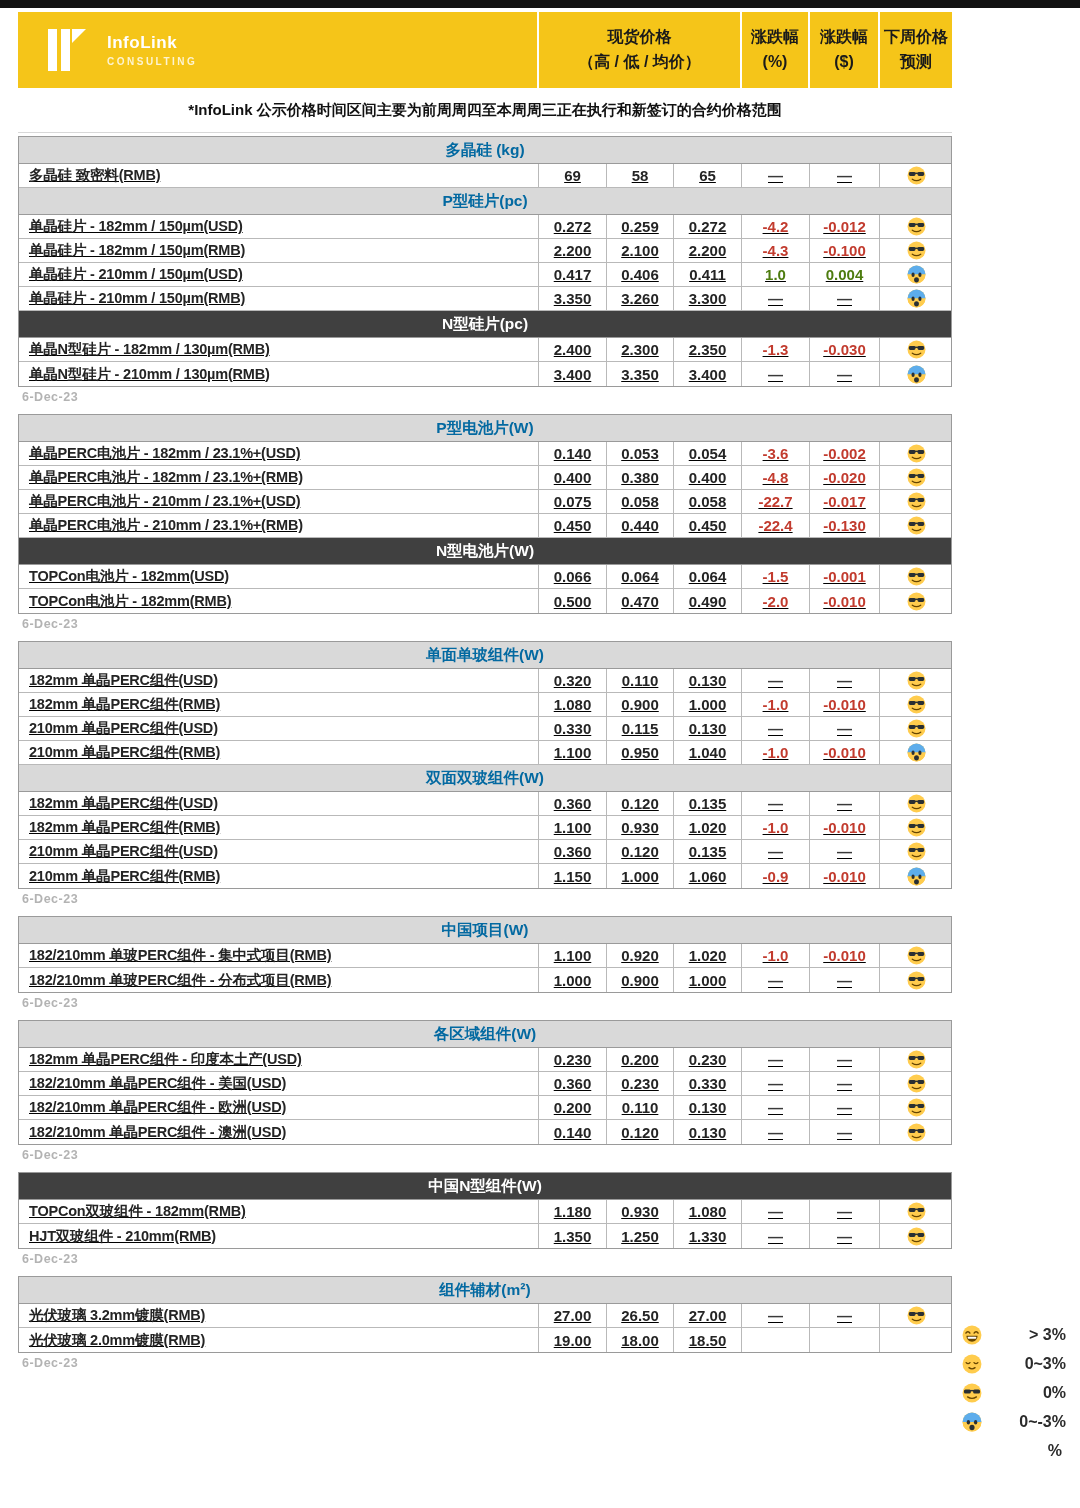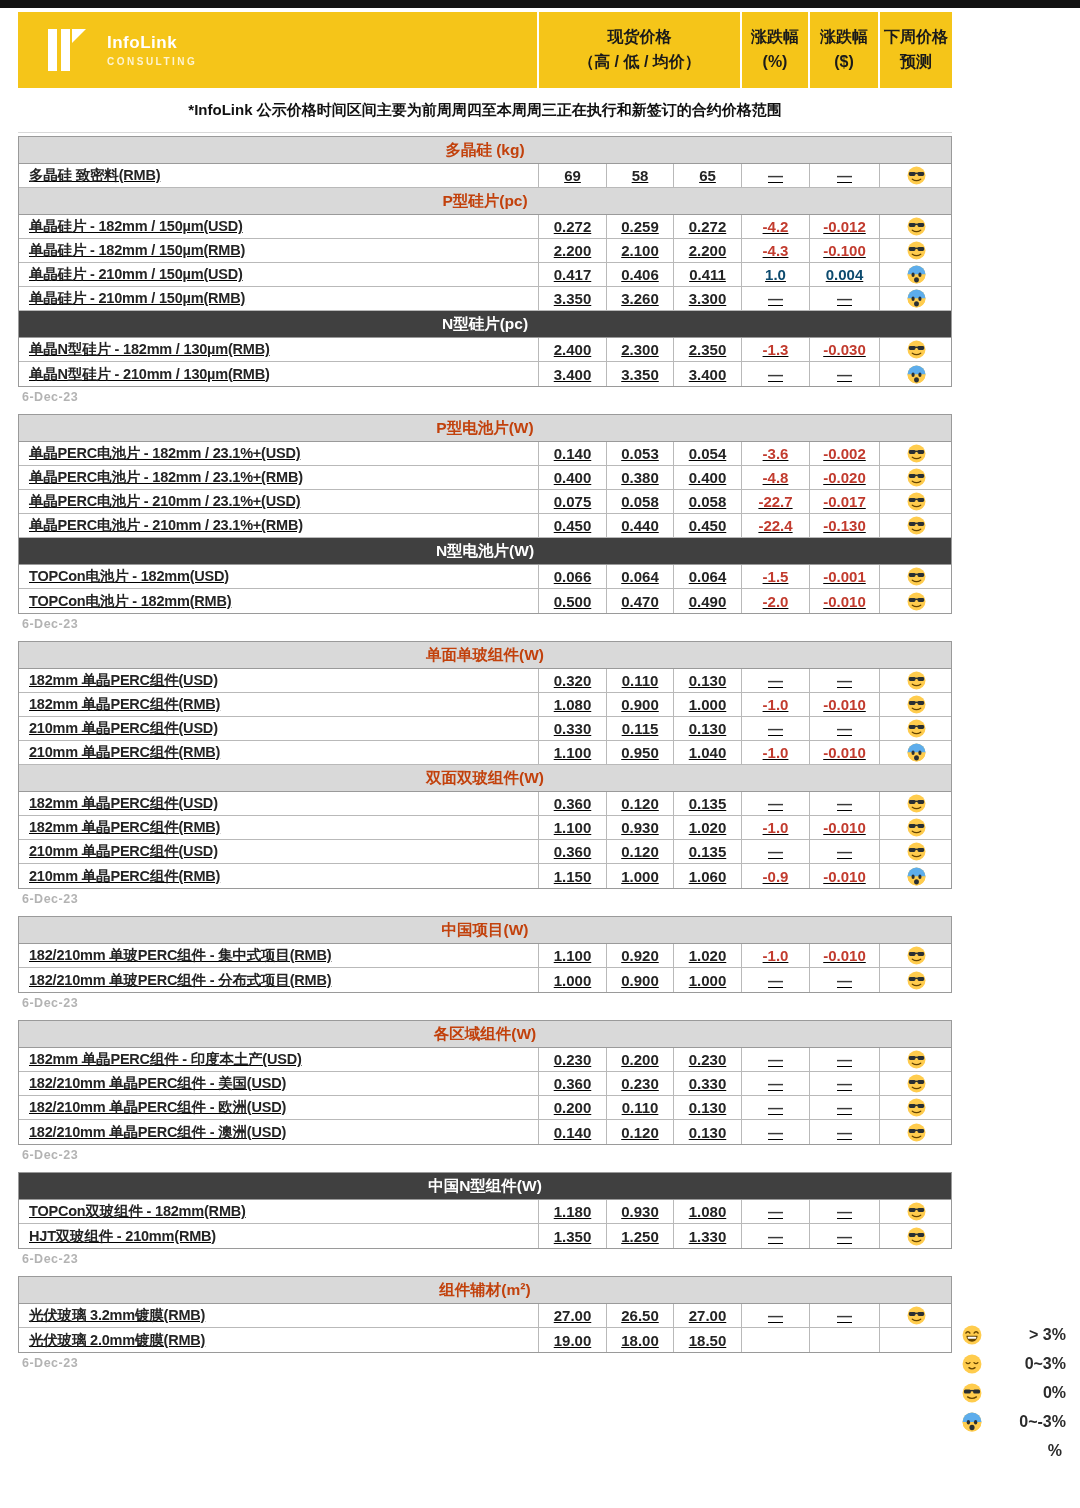--- a/index.html
+++ b/index.html
@@ -16,28 +16,28 @@
   .logo-mark .b2 { position:absolute; left:13px; top:2px; width:9px; height:42px; background:#fff; }
   .logo-mark .fold { position:absolute; left:24px; top:2px; width:0; height:0; border-left:14px solid #fff; border-bottom:14px solid transparent; }
   .logo-text .brand { color:#fff; font-size:17px; font-weight:700; letter-spacing:0.5px; }
   .logo-text .sub { color:rgba(255,255,255,0.8); font-size:10px; font-weight:700; letter-spacing:2.5px; margin-top:3px;text-align:center; }
 
   .disclaimer { height:45px; display:flex; align-items:center; justify-content:center; font-size:15px; font-weight:700; color:#111; border-bottom:1px solid #d8d8d8; background:#fff; }
 
   
   .block { border:1px solid #9a9a9a; margin-top:4px; }
   .section-title { height:27px; display:flex; align-items:center; justify-content:center; font-size:15.5px; font-weight:700; border-bottom:1px solid #9a9a9a; }
-  .section-title.light { background:#d9d9d9; color:#c2410c;text-align:center; }
+  .section-title.light { background:#d9d9d9; color:#0369a1;text-align:center; }
   .section-title.dark  { background:#404040; color:#fff; }
   .trow { display:grid; grid-template-columns:519px 68px 67px 68px 68px 70px 74px; height:24px; border-bottom:1px solid #b9b9b9; background:#fff;text-decoration:underline; }
   .trow:last-child { border-bottom:none; }
   .tcell { display:flex; align-items:center; justify-content:center; font-size:15px; font-weight:700; color:#242424; border-left:1px solid #b9b9b9; }
   .tcell.label { justify-content:flex-start; padding-left:10px; border-left:none; font-size:14.5px; letter-spacing:-0.2px; }
   .tcell.neg { color:#C23B2E; }
-  .tcell.pos { color:#0c4a6e; }
+  .tcell.pos { color:#4d7c0f; }
   .tcell.dash { color:#3a3a3a; }
   .emo { width:19px; height:19px; display:block; }
 
   .date-stamp { font-size:12.5px; font-weight:700; color:#b3b3b3; margin:3px 0 9px 4px; height:15px; letter-spacing:0.5px; }
 
   
   .legend { position:absolute; left:950px; top:1320px; width:126px; }
   .legend-item { height:29px; display:flex; align-items:center; }
   .legend-item .emo { width:20px; height:20px; margin-left:12px; }
   .legend-item .lab { flex:1; text-align:right; padding-right:10px; font-size:16px; font-weight:700; color:#2b2b2b; }

